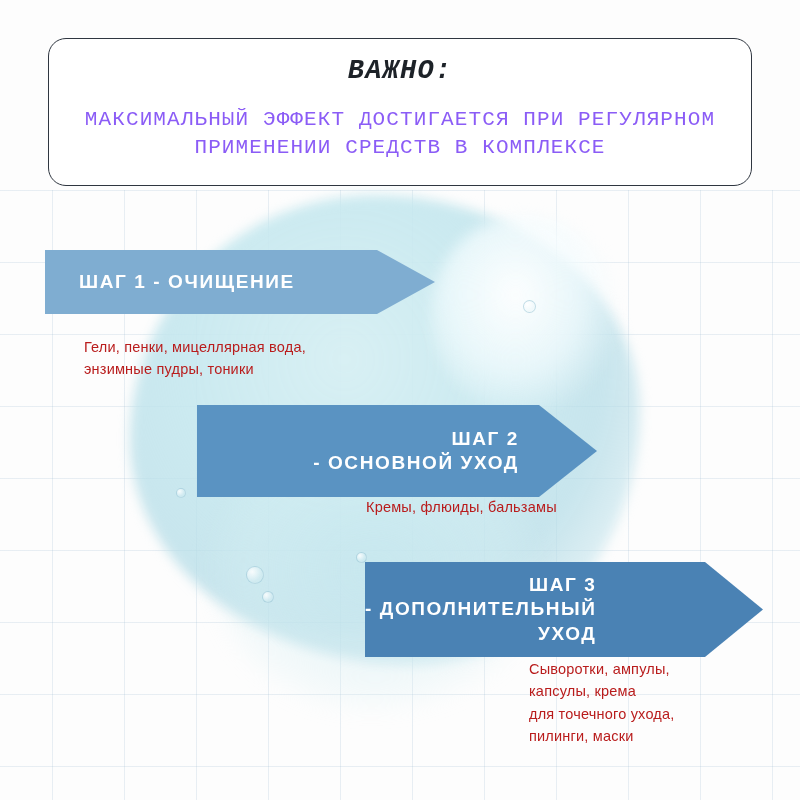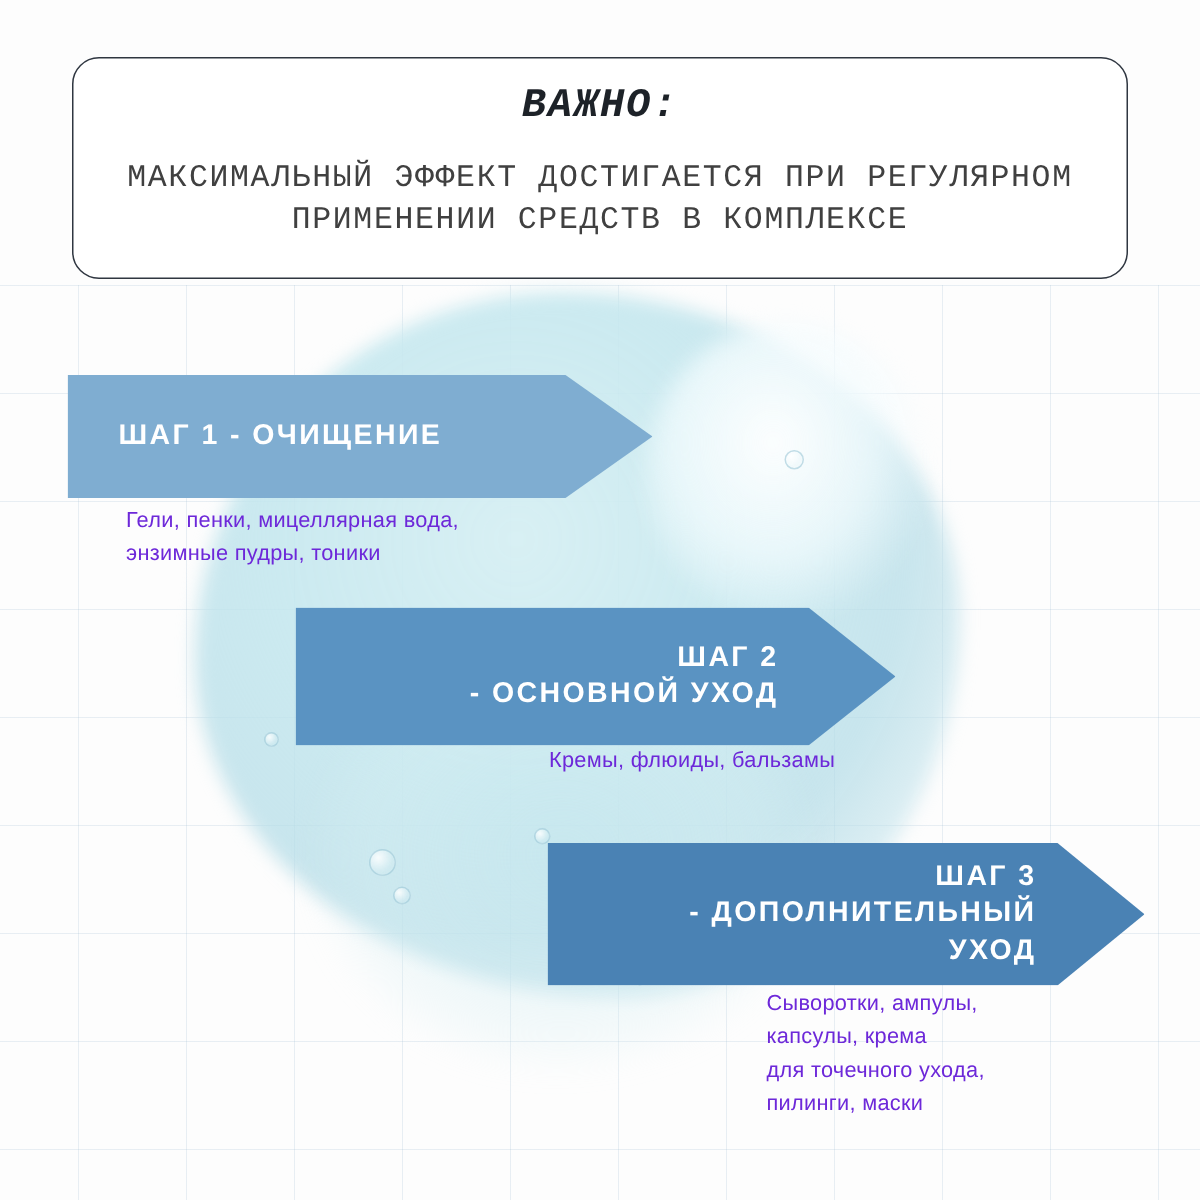--- a/index.html
+++ b/index.html
@@ -112,21 +112,21 @@
     font-weight: bold;
     font-size: 27px;
     letter-spacing: 1.2px;
     color: #1d2228;
     margin-bottom: 20px;
   }
   .banner-body {
     font-size: 21px;
     letter-spacing: 1.1px;
     line-height: 1.35;
-    color: #404040;
+    color: #8b5cf6;
     text-align: center;
     max-width: 650px;
   }
 
   
   .arrow {
     position: absolute;
     display: flex;
     align-items: center;
     color: #ffffff;
@@ -137,21 +137,21 @@
   .arrow .arrow-label {
     white-space: pre-line;
     line-height: 1.28;
     font-size: 19px;
   }
 
   .arrow-1 {
     left: 45px;
     top: 250px;
     width: 390px;
-    height: 82px;
+    height: 64px;
     background: #7fadd1;
     clip-path: polygon(0 0, 332px 0, 390px 50%, 332px 100%, 0 100%);
     padding-left: 34px;
     justify-content: flex-start;
   }
   .arrow-2 {
     left: 197px;
     top: 405px;
     width: 400px;
     height: 92px;
@@ -162,36 +162,36 @@
     text-align: right;
   }
   .arrow-3 {
     left: 365px;
     top: 562px;
     width: 398px;
     height: 95px;
     background: #4a82b4;
     clip-path: polygon(0 0, 340px 0, 398px 50%, 340px 100%, 0 100%);
     padding-right: 72px;
-    justify-content: flex-end;
+    justify-content: flex-start;
     text-align: right;
   }
 
   
   .caption {
     position: absolute;
     font-size: 14.5px;
     line-height: 1.55;
-    color: #6d28d9;
+    color: #b91c1c;
     white-space: pre-line;
     letter-spacing: 0.2px;
   }
   .caption-1 { left: 84px;  top: 336px; }
   .caption-2 { left: 330px; top: 496px; margin-left: 36px; }
-  .caption-3 { left: 511px; top: 658px; }
+  .caption-3 { left: 529px; top: 658px; }
 </style>
 </head>
 <body>
 
 <div id="stage">
 
   <div class="bg-layer">
     <div class="grid"></div>
     <div class="blob blob-main"></div>
     <div class="blob blob-hi"></div>

